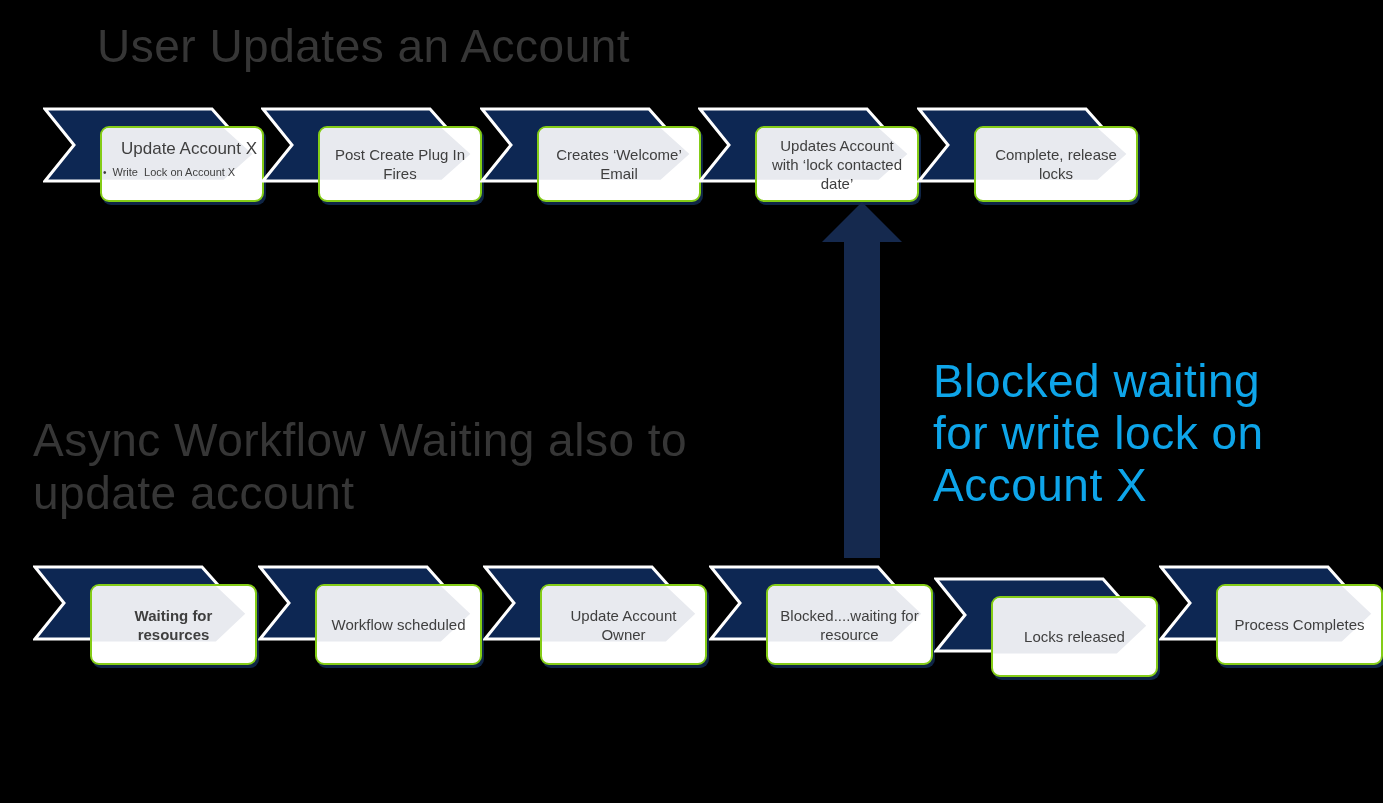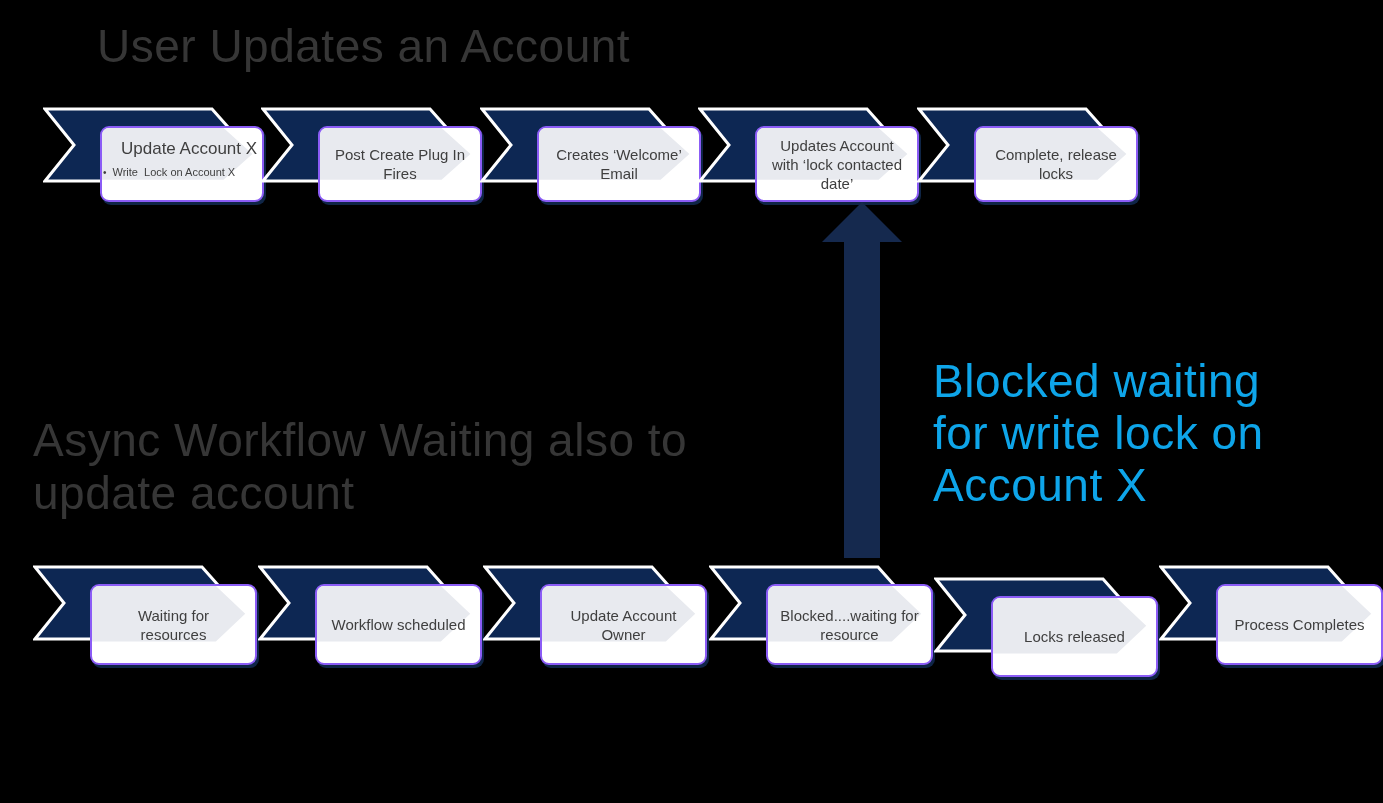--- a/index.html
+++ b/index.html
@@ -8,21 +8,21 @@
     overflow:hidden; font-family:"Liberation Sans", sans-serif;
   }
   .heading {
     position:absolute; color:#363636; font-size:46px; font-weight:300;
     line-height:53px; white-space:pre-line; letter-spacing:0.5px;
   }
   .step { position:absolute; width:204px; height:76px; }
   .chev { position:absolute; left:0; top:0; display:block; }
   .sbox {
     position:absolute; left:57px; top:19px; width:160px; height:72px;
-    background:#ffffff; border:2px solid #8b5cf6; border-radius:9px;
+    background:#ffffff; border:2px solid #84cc16; border-radius:9px;
     box-shadow:2px 3px 0 #0f2546; overflow:hidden;
     display:flex; align-items:center; justify-content:center; text-align:center;
   }
   .row-bottom .sbox { width:163px; height:77px; }
   .inner-arrow {
     position:absolute; left:0; top:0; width:100%; height:100%;
     background:#e8eaef;
     clip-path:polygon(0 0, 76% 0, 94% 36%, 76% 72%, 0 72%);
   }
   .lbl {
@@ -108,21 +108,21 @@
 update account</div>
 
   <div class="annotation">Blocked waiting
 for write lock on
 Account X</div>
 
   <svg class="bigarrow" width="80" height="356" viewBox="0 0 80 356">
     <polygon points="40,0 80,40 58,40 58,356 22,356 22,40 0,40" fill="#15294e"></polygon>
   </svg>
 
-  <div class="step row-bottom" style="left:33px; top:565px;">
+  <div class="step row-bottom" style="left:33px; top:565px;font-weight:bold;">
     <svg class="chev" width="204" height="76" viewBox="0 0 204 76">
       <polygon points="2,2 169,2 201,38 169,74 2,74 31,38" fill="#0d2753" stroke="#ffffff" stroke-width="3"></polygon>
     </svg>
     <div class="sbox">
       <div class="inner-arrow"></div>
       <div class="lbl">Waiting for resources</div>
     </div>
   </div>
 
   <div class="step row-bottom" style="left:258px; top:565px;">

